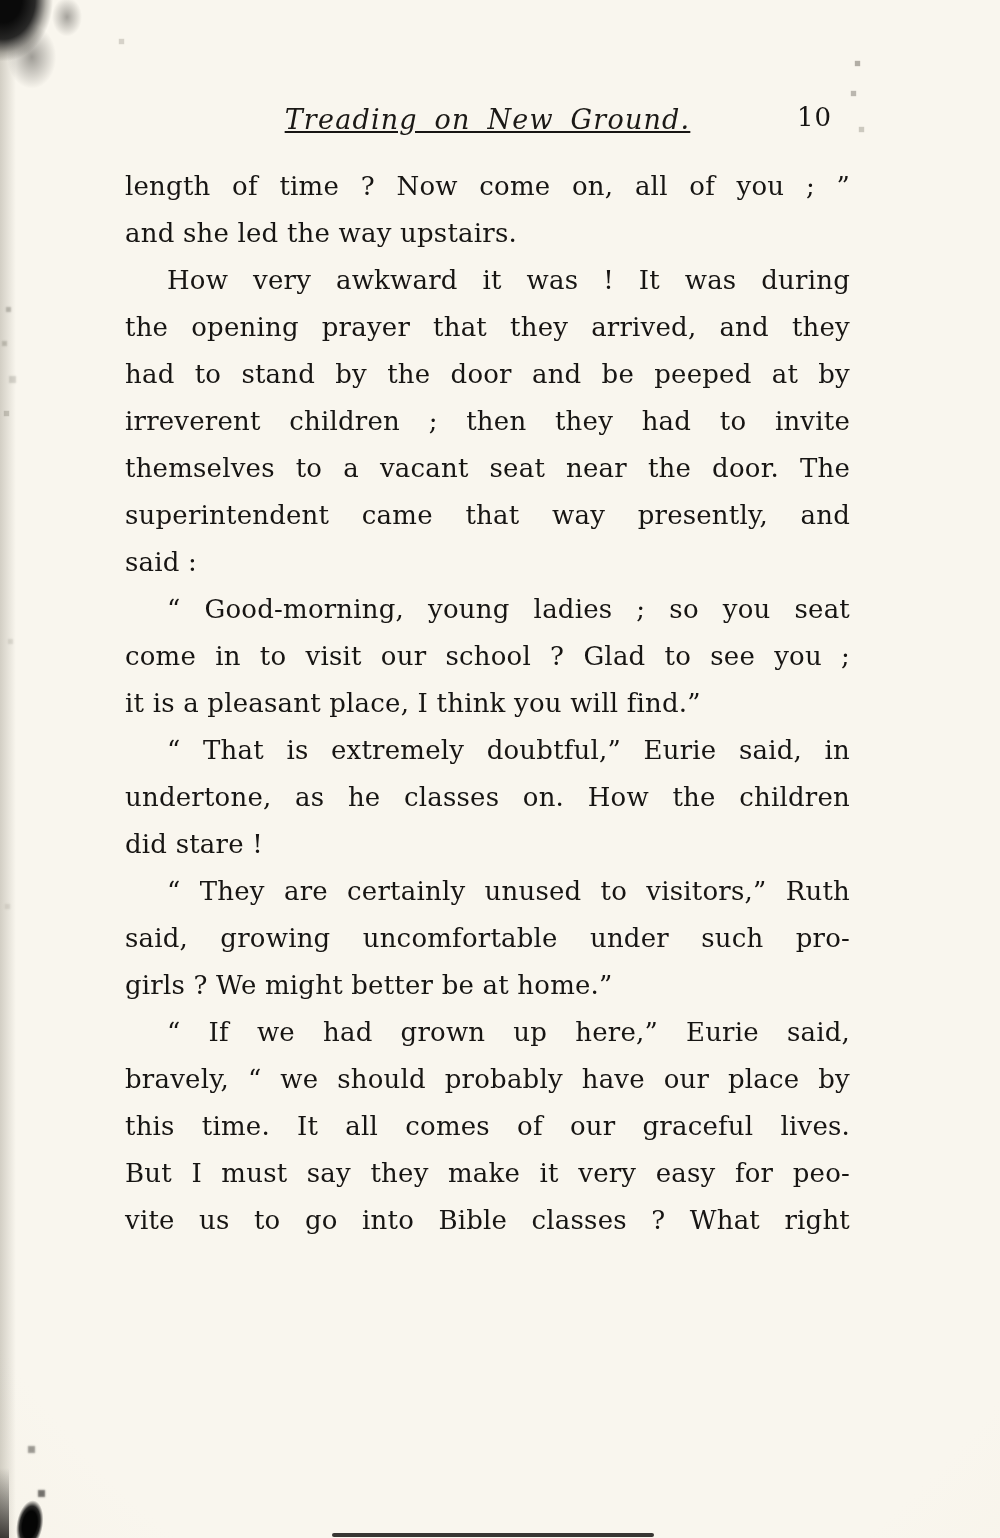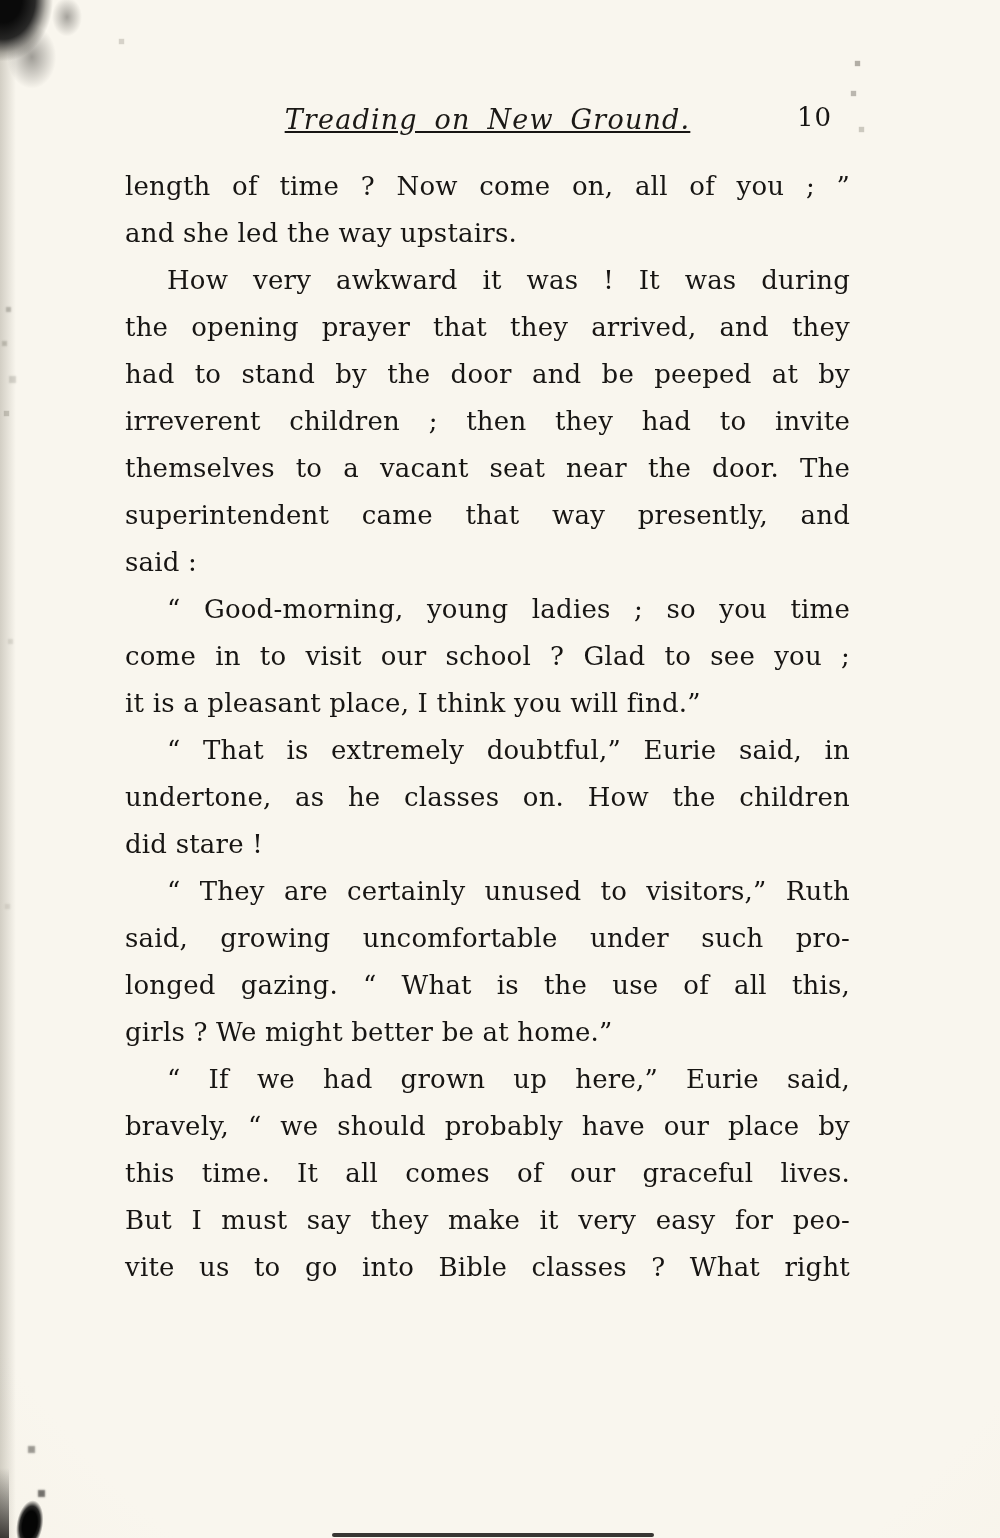--- a/index.html
+++ b/index.html
@@ -119,35 +119,34 @@
         <div class="line indent">How very awkward it was !  It was during</div>
         <div class="line">the opening prayer that they arrived, and they</div>
         <div class="line">had to stand by the door and be peeped at by</div>
         <div class="line">irreverent children ; then they had to invite</div>
         <div class="line">themselves to a vacant seat near the door.  The</div>
         <div class="line">superintendent came that way presently, and</div>
         <div class="line last">said :</div>
       </div>
 
       <div class="para">
-        <div class="line indent">“ Good-morning, young ladies ; so you time</div>
+        <div class="line indent">“ Good-morning, young ladies ; so you seat</div>
         <div class="line">come in to visit our school ?  Glad to see you ;</div>
         <div class="line last">it is a pleasant place, I think you will find.”</div>
       </div>
 
       <div class="para">
         <div class="line indent">“ That is extremely doubtful,” Eurie said, in</div>
         <div class="line">undertone, as he classes on.  How the children</div>
         <div class="line last">did stare !</div>
       </div>
 
       <div class="para">
         <div class="line indent">“ They are certainly unused to visitors,” Ruth</div>
         <div class="line">said, growing uncomfortable under such pro-</div>
-        <div class="line">longed gazing.  “ What is the use of all this,</div>
         <div class="line last">girls ?  We might better be at home.”</div>
       </div>
 
       <div class="para">
         <div class="line indent">“ If we had grown up here,” Eurie said,</div>
         <div class="line">bravely, “ we should probably have our place by</div>
         <div class="line">this time.  It all comes of our graceful lives.</div>
         <div class="line">But I must say they make it very easy for peo-</div>
         <div class="line">vite us to go into Bible classes ?  What right</div>
       </div>

